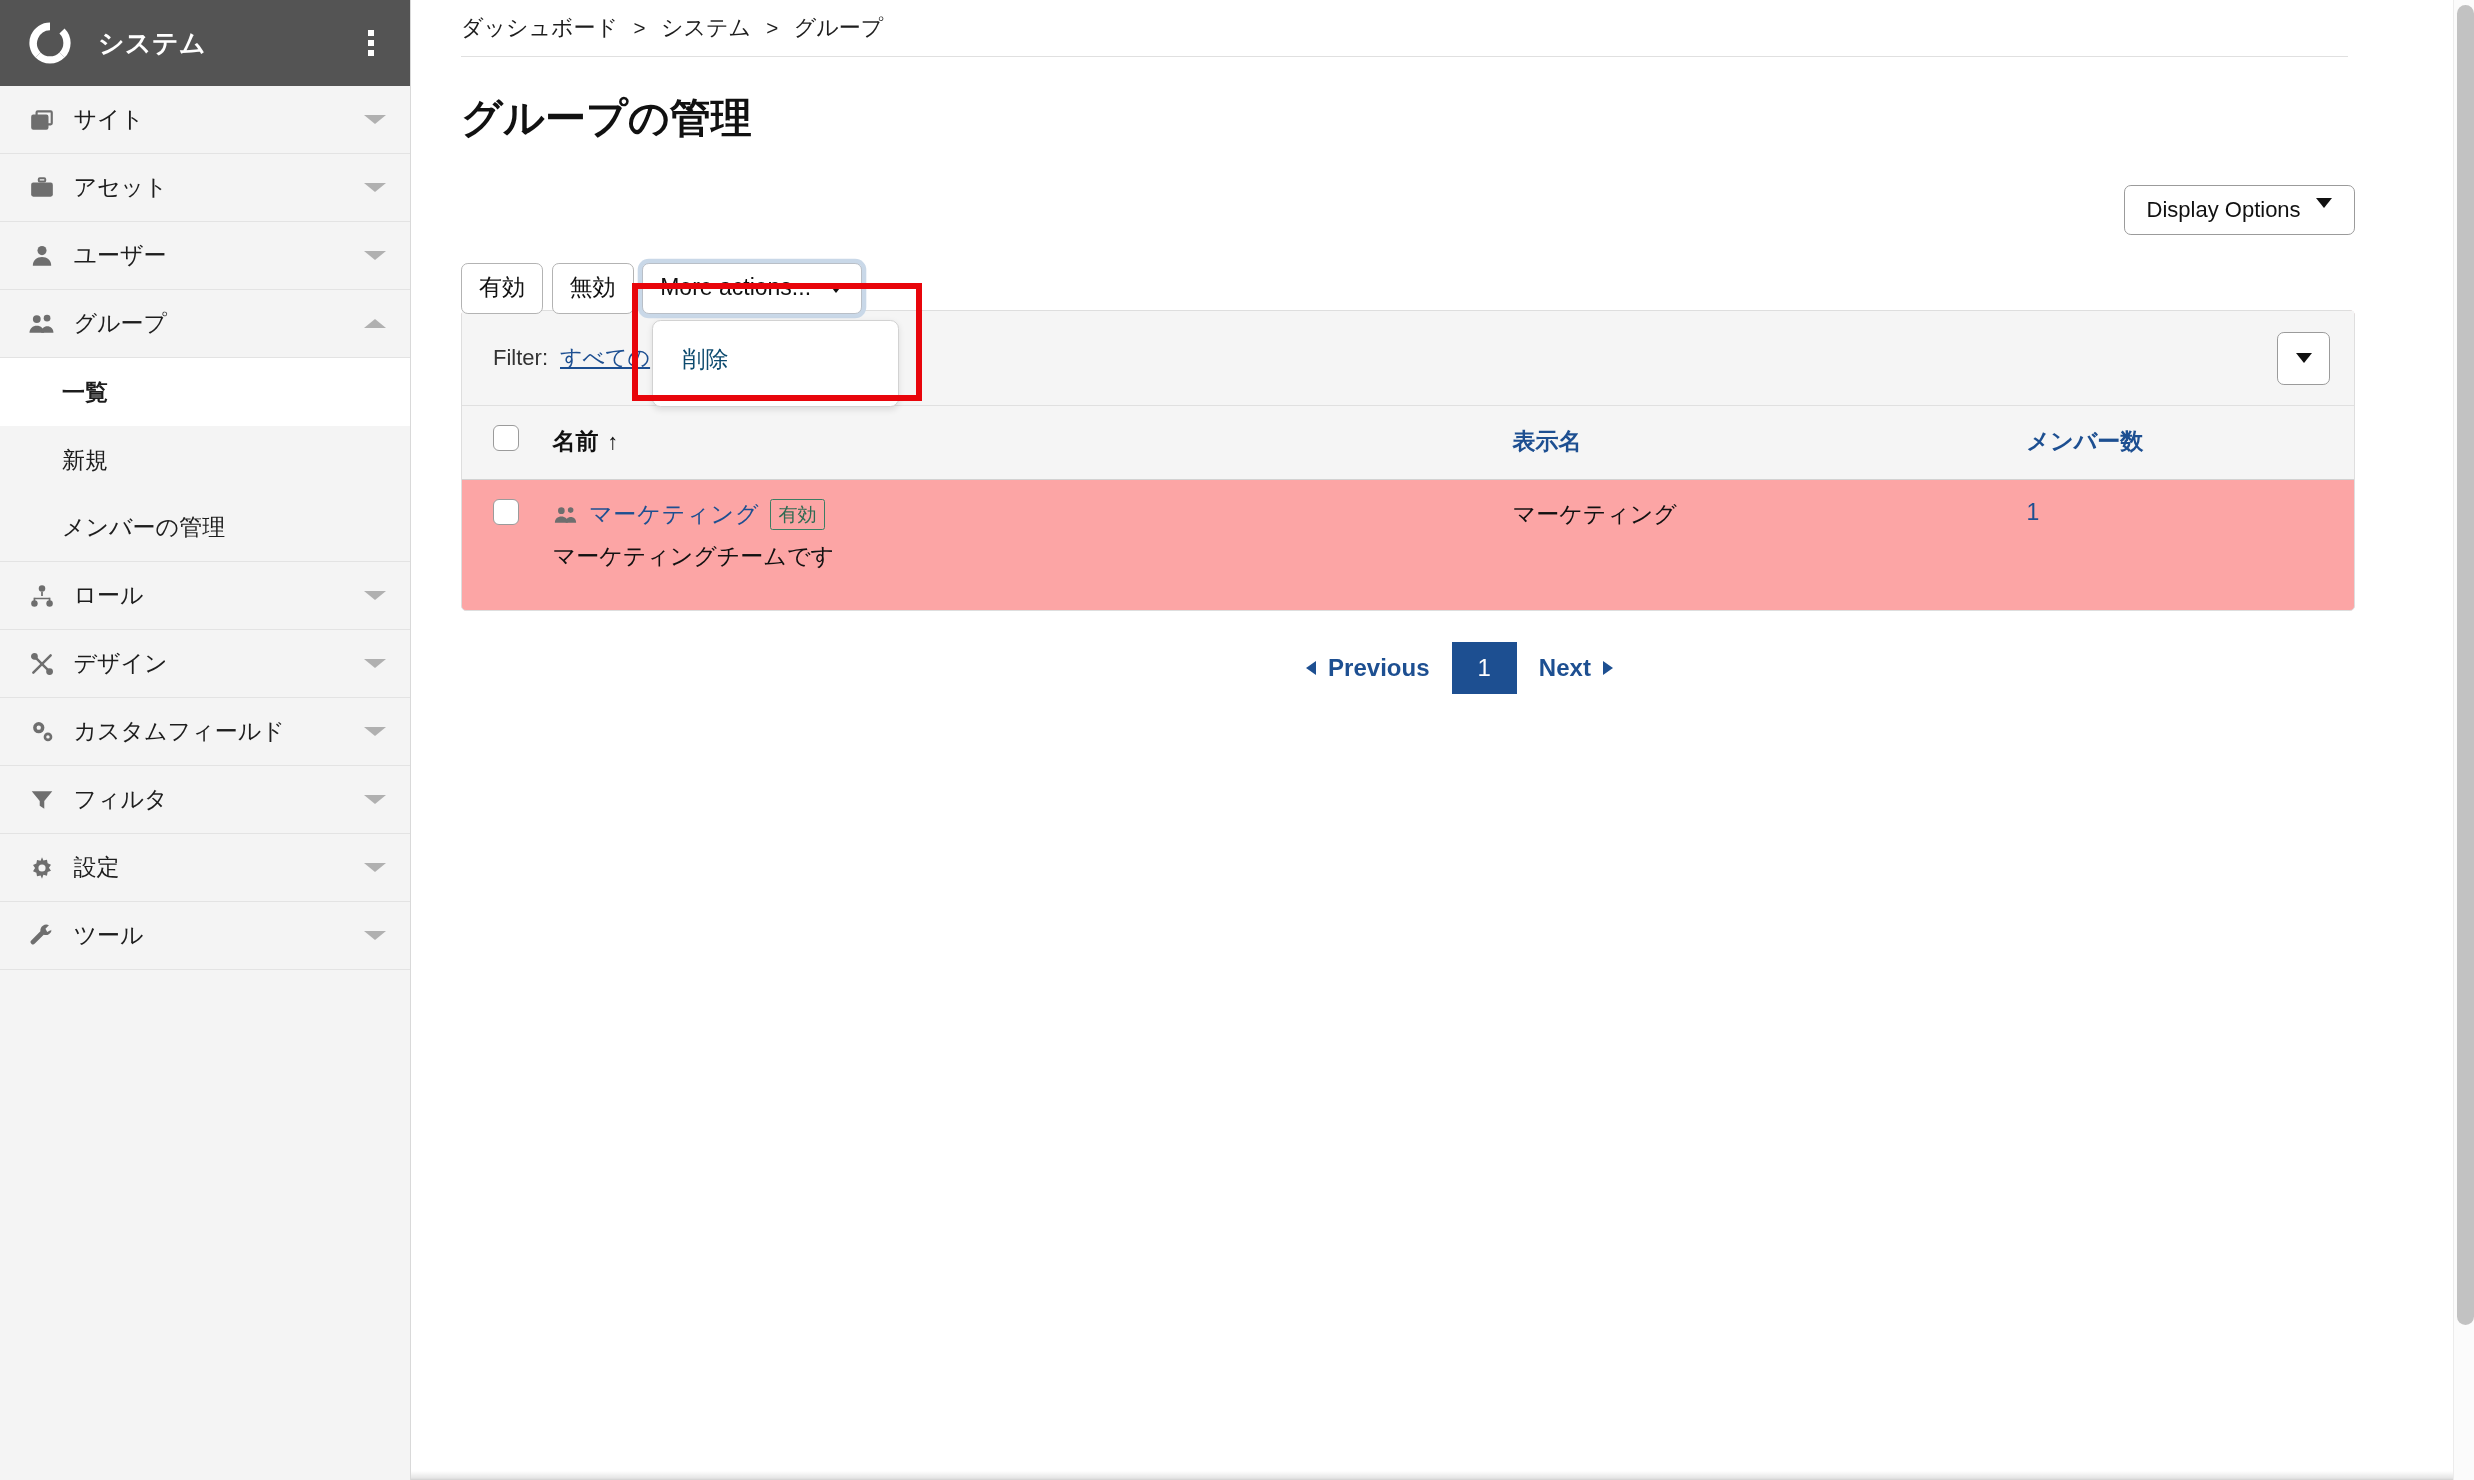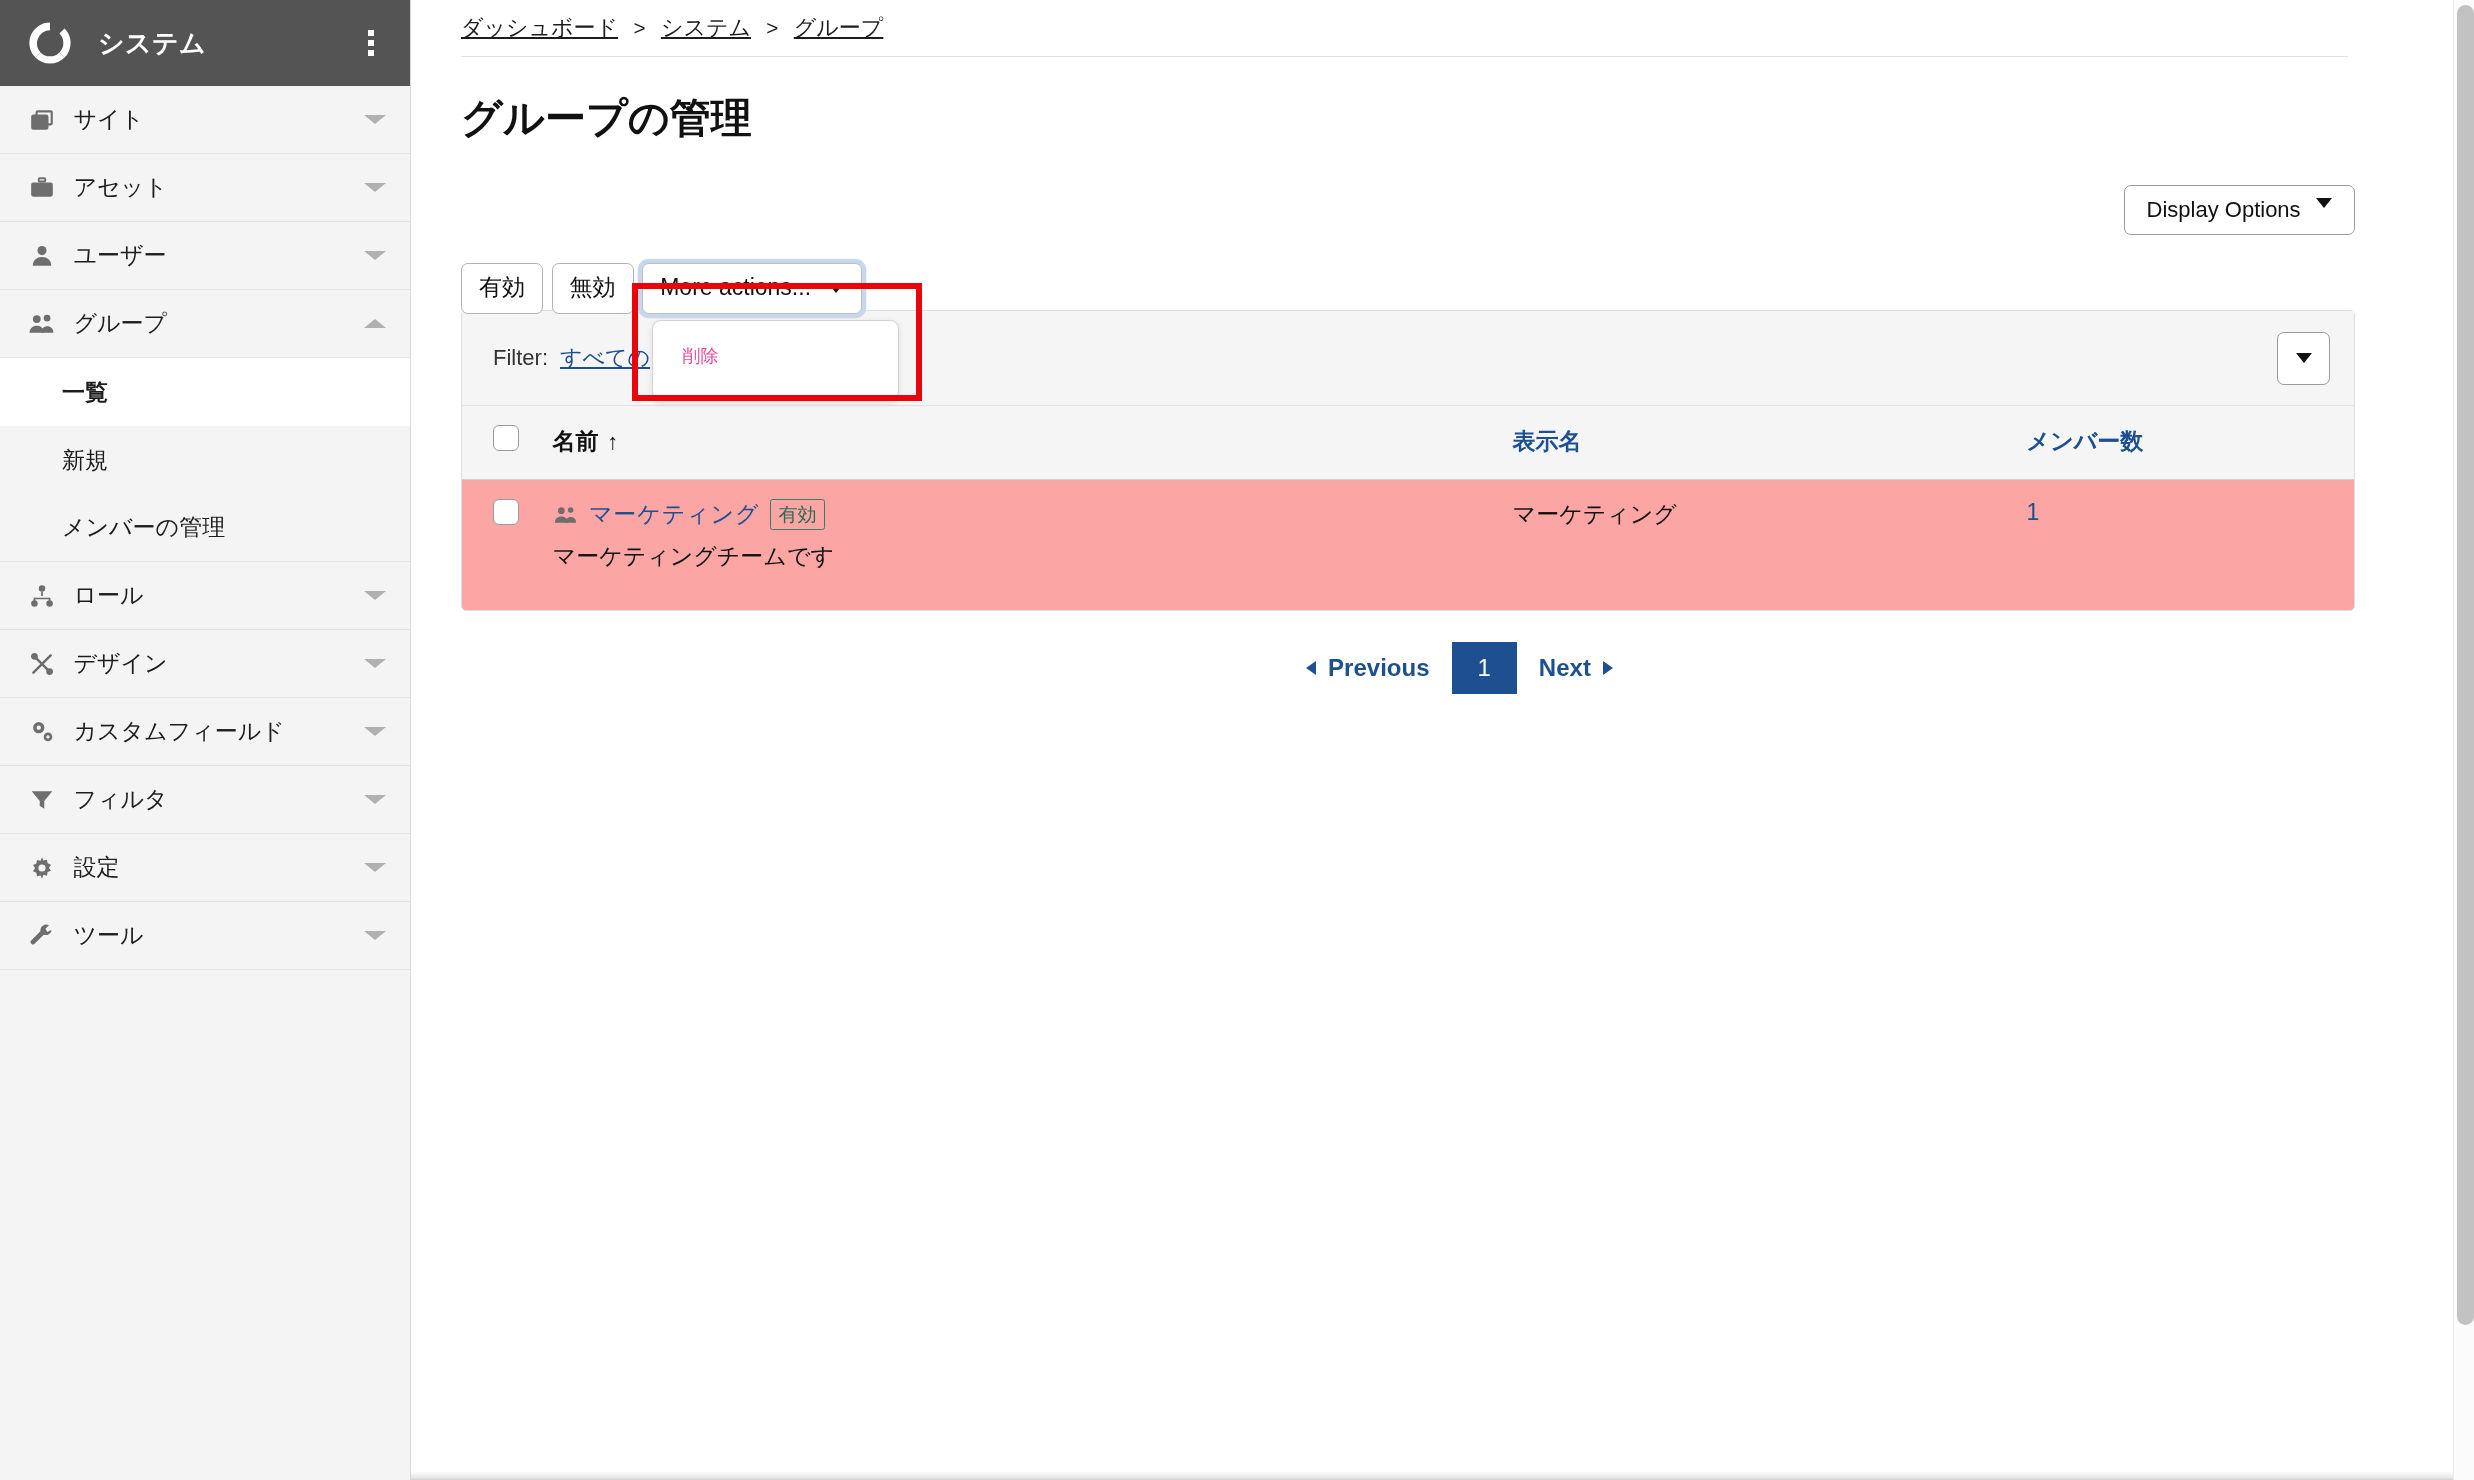--- a/index.html
+++ b/index.html
@@ -156,21 +156,21 @@
     display: flex;
     align-items: center;
     height: 57px;
     gap: 15.4px;
     font-size: 22px;
     color: #1d1d1d;
     border-bottom: 0.9px solid #e0e0e0;
     margin-right: 6.9px;
   }
   .breadcrumb .sep { color: #1d1d1d; font-size: 20.6px; }
-  .breadcrumb .crumb { white-space: nowrap; cursor: pointer; text-decoration: underline; }
+  .breadcrumb .crumb { white-space: nowrap; cursor: pointer; }
 
   .page-title {
     font-size: 41px;
     font-weight: bold;
     color: #111;
     margin-top: 34px;
   }
 
   .disp-row {
     display: flex;
@@ -242,22 +242,22 @@
     left: 10.3px;
     width: 247px;
     background: #fff;
     border: 0.9px solid #d2d2d2;
     border-radius: 8.6px;
     box-shadow: 0 2.6px 6.9px rgba(0,0,0,0.10);
     padding: 17px 0 24px 0;
     z-index: 30;
   }
   .dropdown-item {
-    font-size: 18px;
-    color: #ec4899;
+    font-size: 23px;
+    color: #0c4a6e;
     padding: 6.9px 29px;
     cursor: pointer;
     white-space: nowrap;
   }
 
   .highlight-box {
     position: absolute;
     border: 6px solid #e8050b;
     pointer-events: none;
     z-index: 40;

